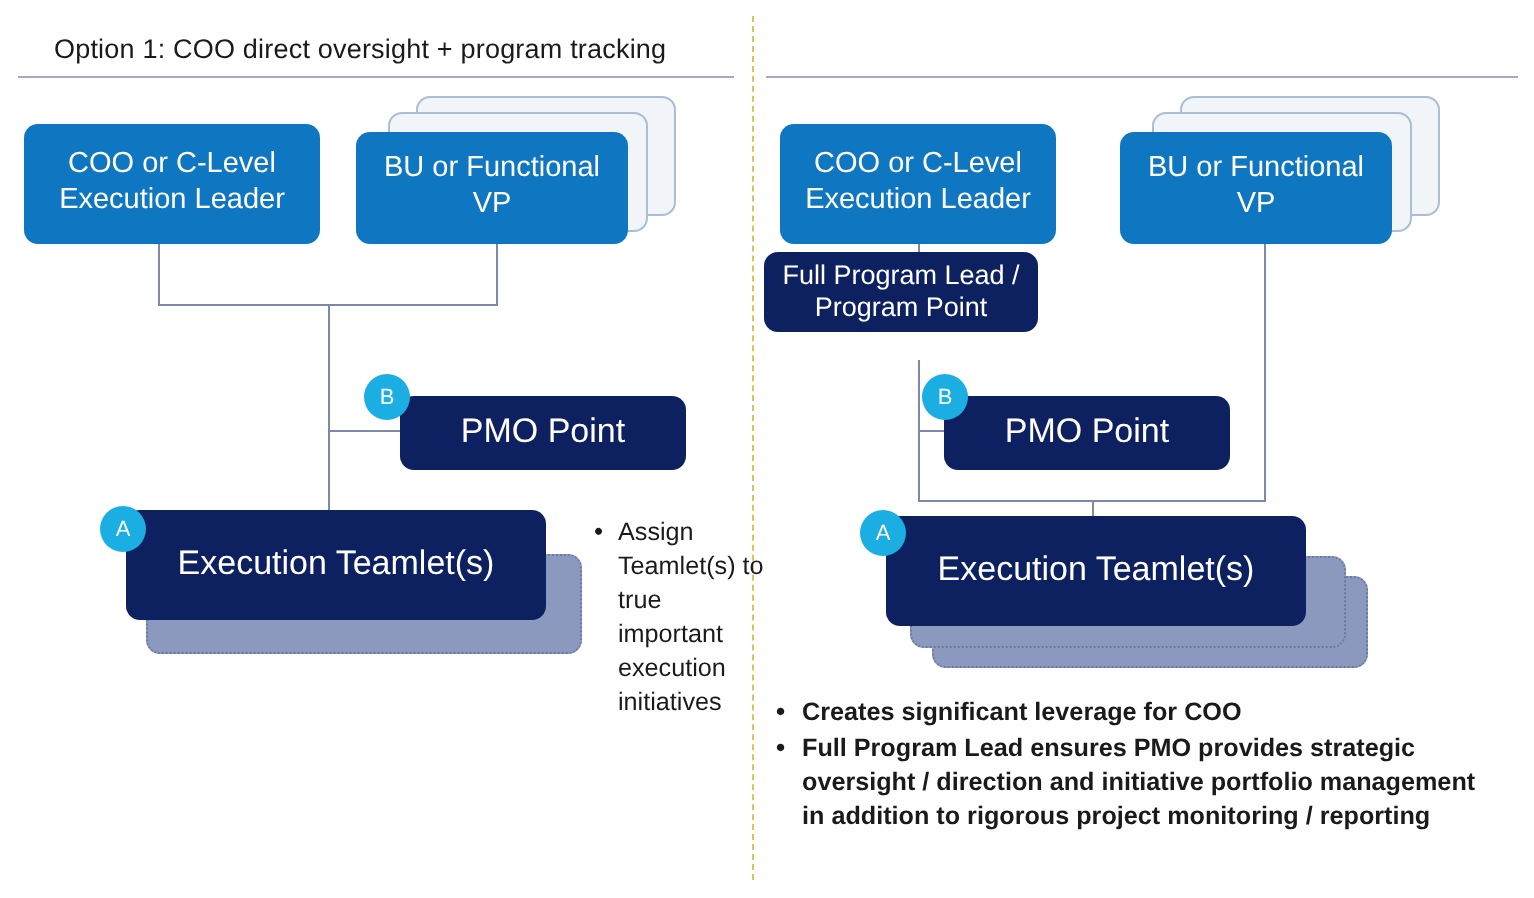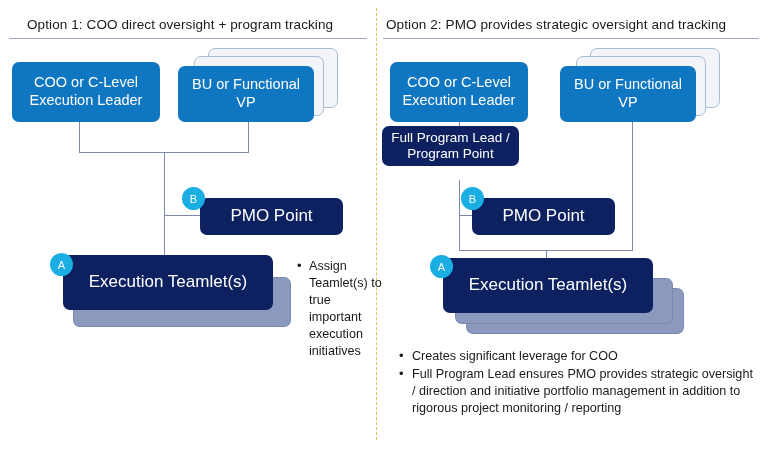--- a/index.html
+++ b/index.html
@@ -71,21 +71,20 @@
 </head>
 <body>
 
 <div class="stage">
 
   <div class="divider"></div>
 
   <div class="panel-title" style="left:27px;top:17px;">Option 1: COO direct oversight + program tracking</div>
   <div class="panel-rule" style="left:9px;top:38px;width:358px;"></div>
 
-  <div class="panel-title" style="left:386px;top:17px;">Option 2: PMO provides strategic oversight and tracking</div>
   <div class="panel-rule" style="left:383px;top:38px;width:376px;"></div>
 
   <div class="ln vl" style="left:79px;top:122px;height:31px;"></div>
   <div class="ln vl" style="left:248px;top:122px;height:31px;"></div>
   <div class="ln hl" style="left:79px;top:152px;width:170px;"></div>
   <div class="ln vl" style="left:164px;top:152px;height:117px;"></div>
   <div class="ln hl" style="left:164px;top:215px;width:38px;"></div>
 
   <div class="box blue" style="left:12px;top:62px;width:148px;height:60px;">
     <span>
@@ -136,18 +135,18 @@
   </div>
 
   <div class="box navy" style="left:472px;top:198px;width:143px;height:37px;">PMO Point</div>
   <div class="badge" style="left:461px;top:187px;">B</div>
 
   <div class="shadow-card" style="left:466px;top:288px;width:218px;height:46px;"></div>
   <div class="shadow-card" style="left:455px;top:278px;width:218px;height:46px;"></div>
   <div class="box navy" style="left:443px;top:258px;width:210px;height:55px;">Execution Teamlet(s)</div>
   <div class="badge" style="left:430px;top:255px;">A</div>
 
-  <div class="bullets" style="left:397px;top:348px;width:360px;">
+  <div class="bullets" style="left:386px;top:348px;width:360px;font-weight:bold;">
     <div class="bl">Creates significant leverage for COO</div>
     <div class="bl">Full Program Lead ensures PMO provides strategic oversight / direction and initiative portfolio management in addition to rigorous project monitoring / reporting</div>
   </div>
 
 </div>
 
 </body></html>

